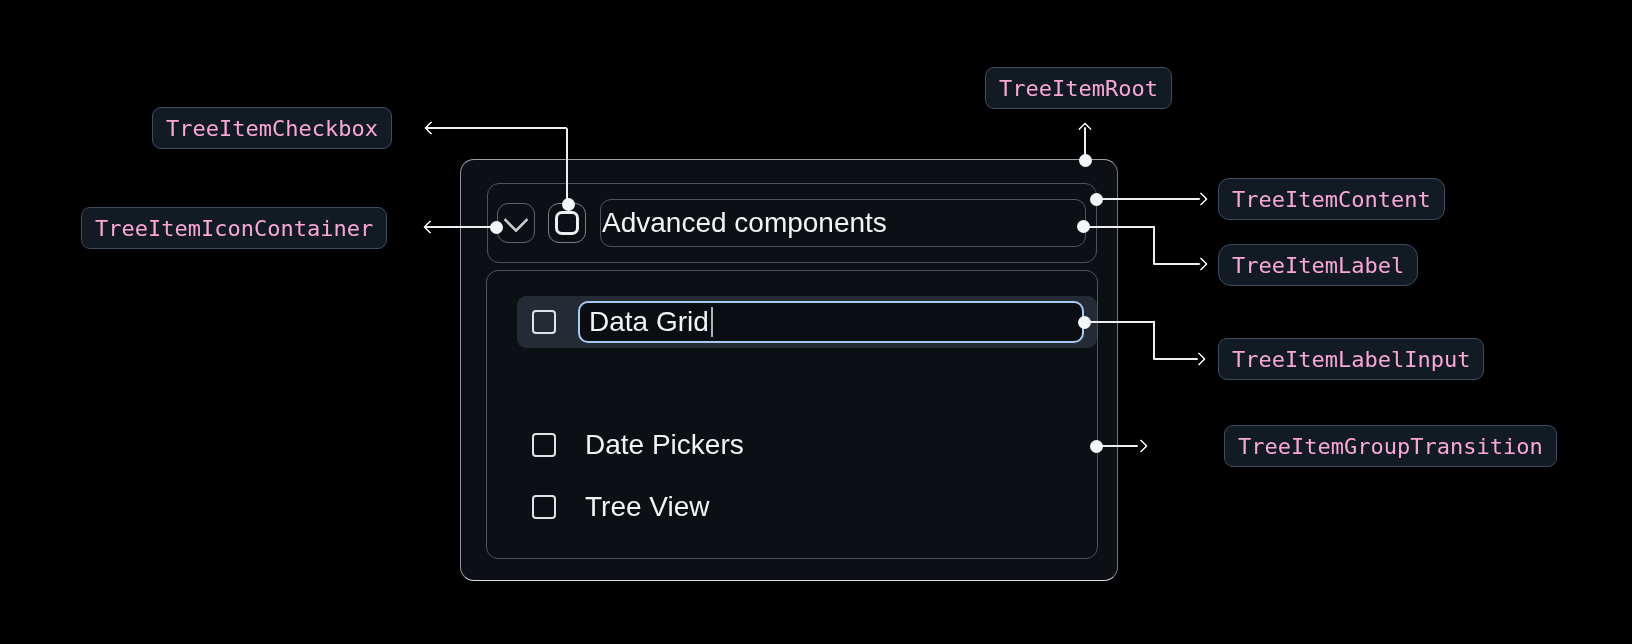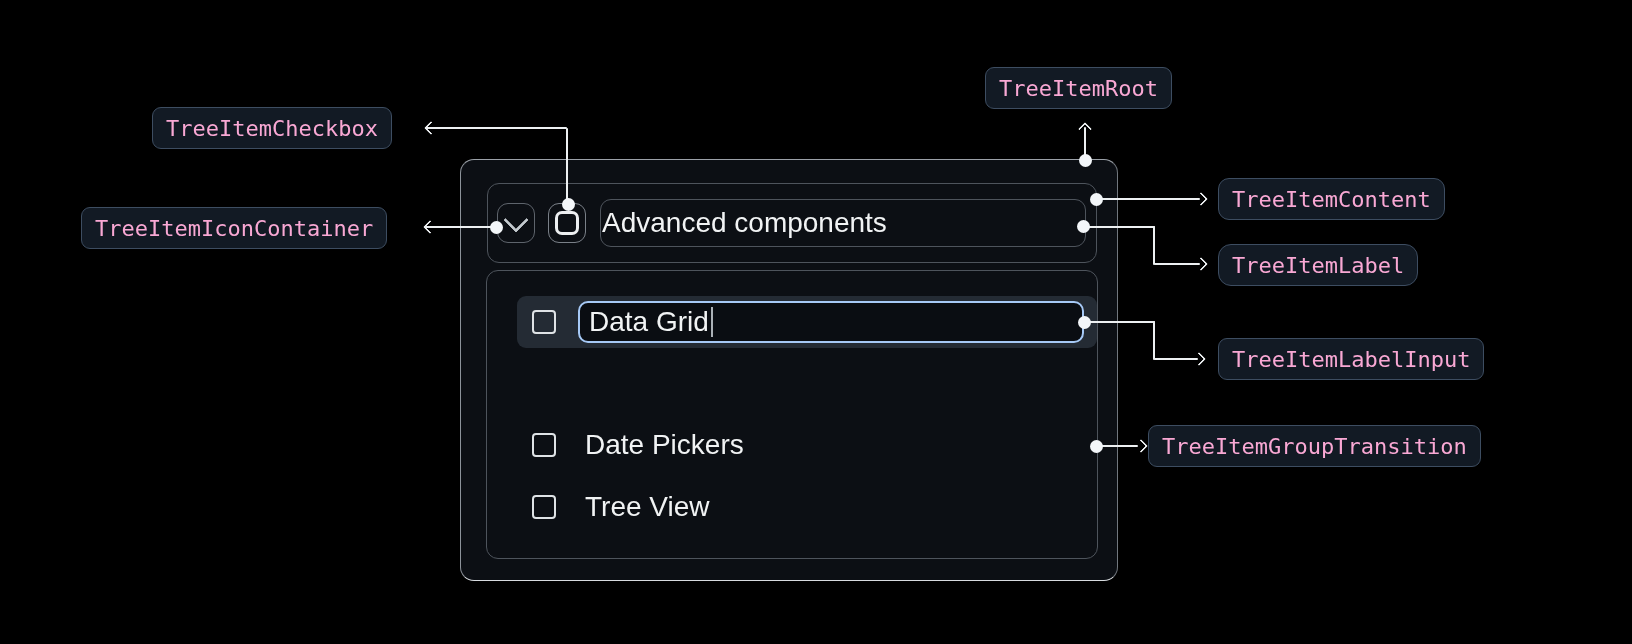--- a/index.html
+++ b/index.html
@@ -27,21 +27,21 @@
     font-family: "DejaVu Sans Mono", monospace;
     font-size: 22px;
     white-space: nowrap;
   }
   #badge-checkbox        { left: 152px;  top: 107px; }
   #badge-iconcontainer   { left: 81px;   top: 207px; }
   #badge-root            { left: 985px;  top: 67px;  }
   #badge-content         { left: 1218px; top: 178px; border-radius: 11px; }
   #badge-label           { left: 1218px; top: 244px; border-radius: 13px; }
   #badge-labelinput      { left: 1218px; top: 338px; }
-  #badge-grouptransition { left: 1148px; top: 425px; }
+  #badge-grouptransition { left: 1224px; top: 425px; }
 
   
   .abs { position: absolute; box-sizing: border-box; }
 
   #outer-box {
     left: 460px; top: 159px; width: 658px; height: 422px;
     background: #0C0F14;
     border: 1.5px solid;
     border-color: #9BA1A8 #71777E #D8DCE0 #8D939A;
     border-radius: 14px;

